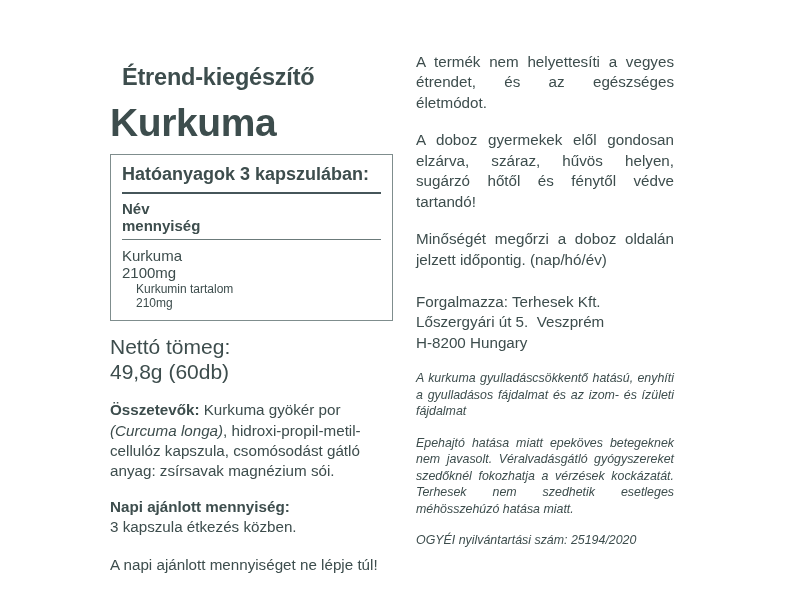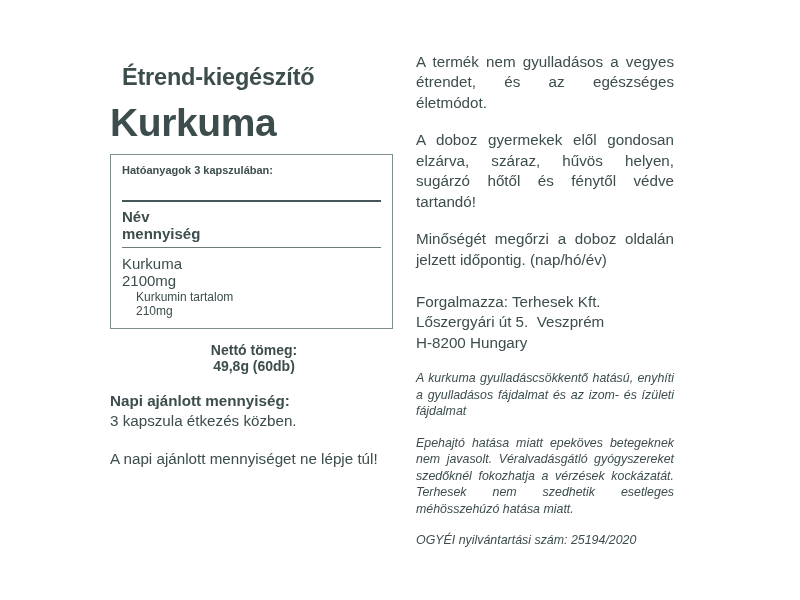--- a/index.html
+++ b/index.html
@@ -53,24 +53,24 @@
   }
 
   
   .panel {
     border: 1.5px solid #7f8d8d;
     box-sizing: border-box;
     width: 283px;
     padding: 9px 11px 10px 11px;
   }
   .panel-title {
-    font-size: 11px;
+    font-size: 18px;
     font-weight: bold;
     line-height: 1.2;
-    margin: 0 0 22px 0;
+    margin: 0 0 6px 0;
   }
   .rule-thick {
     border: 0;
     border-top: 2.6px solid #46565a;
     margin: 0 0 6px 0;
   }
   .rule-thin {
     border: 0;
     border-top: 1.3px solid #6b7a7a;
     margin: 5px 0 7px 0;
@@ -92,24 +92,23 @@
   .trow.sub {
     font-size: 12px;
     padding-left: 14px;
   }
   .tcell-name { white-space: nowrap; }
   .tcell-amt  { white-space: nowrap; }
 
   
   .netto {
     margin: 13px 0 0 0;
-    font-size: 14px;
-    font-weight: bold;
+    font-size: 21px;
+    font-weight: normal;
     line-height: 1.2;
-    text-align: center;
   }
   .netto span { display: block; }
 
   .para {
     font-size: 15.2px;
     line-height: 1.33;
     margin: 15px 0 0 0;
   }
   .para.just {
     text-align: justify;
@@ -187,32 +186,35 @@
         <span class="tcell-name">Kurkumin tartalom</span>
         <span class="tcell-amt">210mg</span>
       </div>
     </div>
 
     <div class="netto">
       <span>Nettó tömeg:</span>
       <span>49,8g (60db)</span>
     </div>
 
+    <p class="para block-ingredients">
+      <b>Összetevők:</b><span> Kurkuma gyökér por </span><i>(Curcuma longa)</i><span>, hidroxi-propil-metil-cellulóz kapszula, csomósodást gátló anyag: zsírsavak magnézium sói.</span>
+    </p>
 
     <p class="para block-dosage">
       <b>Napi ajánlott mennyiség:</b><br>
       <span>3 kapszula étkezés közben.</span>
     </p>
 
     <p class="para just block-warn-left">A napi ajánlott mennyiséget ne lépje túl!</p>
   </div>
 
   <div class="col-right">
 
-    <p class="rpara">A termék nem gyulladásos a vegyes étrendet, és az egészséges életmódot.</p>
+    <p class="rpara">A termék nem helyettesíti a vegyes étrendet, és az egészséges életmódot.</p>
 
     <p class="rpara">A doboz gyermekek elől gondosan elzárva, száraz, hűvös helyen, sugárzó hőtől és fénytől védve tartandó!</p>
 
     <p class="rpara">Minőségét megőrzi a doboz oldalán jelzett időpontig. (nap/hó/év)</p>
 
     <div class="addr gap-sm">
       <span>Forgalmazza: Terhesek Kft.</span>
       <span>Lőszergyári út 5.  Veszprém</span>
       <span>H-8200 Hungary</span>
     </div>

